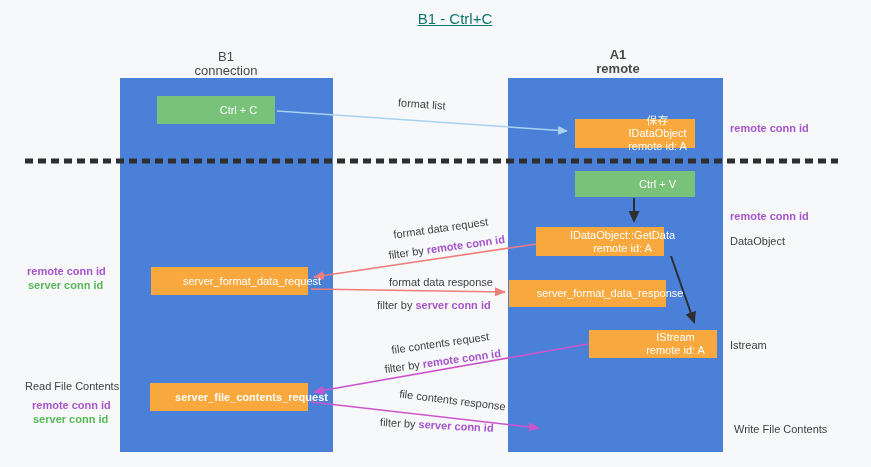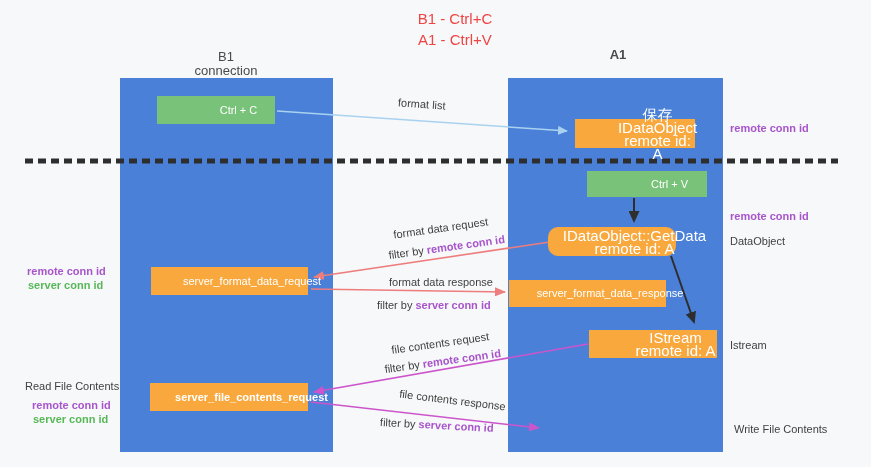--- a/index.html
+++ b/index.html
@@ -6,62 +6,62 @@
   html,body { background:#f7f8f9; }
   #canvas {
     position: relative;
     width: 871px; height: 467px;
     background: #f7f8f9;
     font-family: "Liberation Sans", sans-serif;
     overflow: hidden;
   }
   .abs { position: absolute; }
   .title {
-    text-align: center; font-size: 15px; line-height: 21px; color: #ef4444;
+    text-align: center; font-size: 15px; line-height: 21px; color: #0f766e; text-decoration: underline;
   }
   .lane-header {
     text-align: center; font-size: 13px; line-height: 14px; color: #4a4a4a;
   }
   .lane {
     position: absolute; background: #4a80d8; top: 78px; height: 374px;
   }
   .node {
     position: absolute; display: flex; flex-direction: column;
     align-items: center; justify-content: center;
     color: #ffffff; font-size: 11px; text-align: center; line-height: 13px; padding-left: 45px;
   }
   .node.orange { background: #f8a83d; }
   .node.green  { background: #79c279; }
-  .node .l2 { font-size: 15px; }
+  .node .l2 { font-size: 11px; }
   svg.arrows { position: absolute; left: 0; top: 0; pointer-events: none; }
   .lbl { position: absolute; font-size: 11px; color: #3f3f3f; white-space: nowrap; }
   .lbl .fb { margin-right: 3px; }
   .b-purple { color: #a855cc; font-weight: bold; }
   .b-green  { color: #57b857; font-weight: bold; }
   .rot-neg { transform: rotate(-8deg); }
   .rot-pos { transform: rotate(7deg); }
   .rot-sm  { transform: rotate(3deg); }
   .rot-fl  { transform: rotate(4deg); }
 </style>
 </head>
 <body>
 
 <div id="canvas">
 
   <div class="abs title" style="left:300px; top:8px; width:310px;">
     <div>B1 - Ctrl+C</div>
-    <div>A1 - Ctrl+V</div>
   </div>
 
   <div class="abs lane-header" style="left:146px; top:50px; width:160px;">
     <div>B1</div>
     <div>connection</div>
   </div>
   <div class="abs lane-header" style="left:538px; top:48px; width:160px;font-weight:bold;">
     <div>A1</div>
+    <div>remote</div>
   </div>
 
   <div class="lane" style="left:120px; width:213px;"></div>
   <div class="lane" style="left:508px; width:215px;"></div>
 
   <svg class="arrows" width="871" height="467" viewBox="0 0 871 467">
     <defs>
       <marker id="m-blue" markerUnits="userSpaceOnUse" markerWidth="10" markerHeight="9" refX="9" refY="4.5" orient="auto">
         <path d="M0,0 L10,4.5 L0,9 Z" fill="#a8d2f0"></path>
       </marker>
@@ -92,25 +92,25 @@
 
   <div class="node green" style="left:157px; top:96px; width:118px; height:28px;">
     <div>Ctrl + C</div>
   </div>
 
   <div class="node orange" style="left:575px; top:119px; width:120px; height:29px;">
     <div class="l2">保存IDataObject</div>
     <div class="l2">remote id: A</div>
   </div>
 
-  <div class="node green" style="left:575px; top:171px; width:120px; height:26px;margin-left:12px;">
+  <div class="node green" style="left:575px; top:171px; width:120px; height:26px;">
     <div>Ctrl + V</div>
   </div>
 
-  <div class="node orange" style="left:548px; top:227px; width:128px; height:29px;border-radius:10px;">
+  <div class="node orange" style="left:536px; top:227px; width:128px; height:29px;">
     <div class="l2">IDataObject::GetData</div>
     <div class="l2">remote id: A</div>
   </div>
 
   <div class="node orange" style="left:151px; top:267px; width:157px; height:28px;">
     <div>server_format_data_request</div>
   </div>
 
   <div class="node orange" style="left:509px; top:280px; width:157px; height:27px;">
     <div>server_format_data_response</div>

